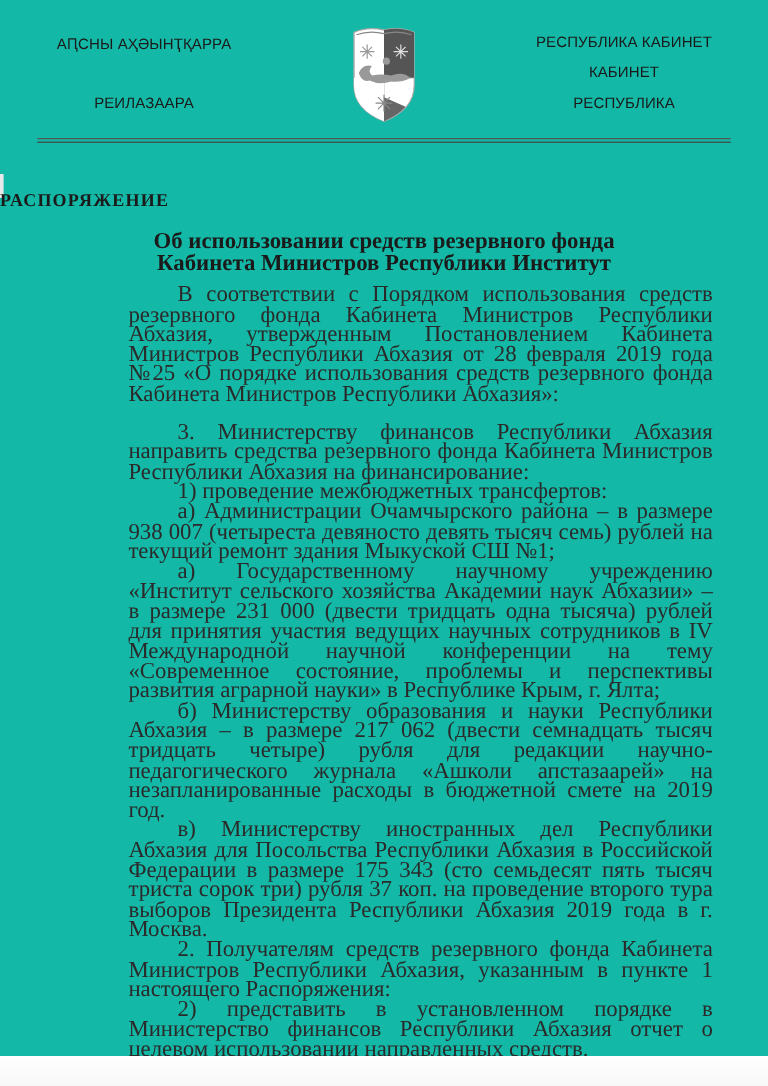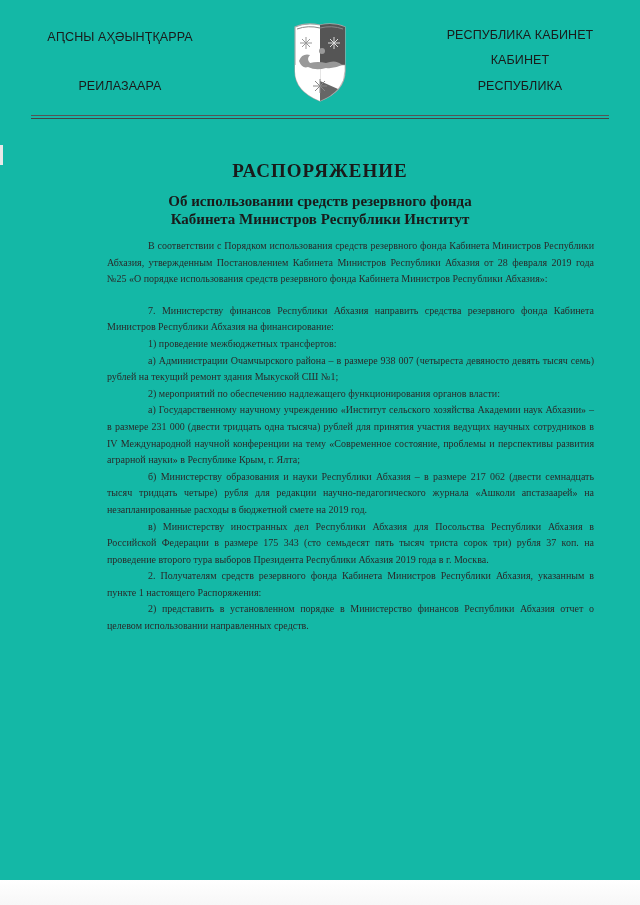--- a/index.html
+++ b/index.html
@@ -12,30 +12,30 @@
     position: absolute; font-family: "Liberation Sans", sans-serif; font-size: 12.5px;
     color: #1a1a1a; text-align: center; letter-spacing: 0.1px; white-space: nowrap;
   }
   .hdr-left { left: 30px; width: 180px; }
   .hdr-right { left: 420px; width: 200px; }
   .emblem { position: absolute; left: 292px; top: 21px; width: 56px; height: 82px; }
   .rule { position: absolute; left: 31px; width: 578px; height: 0; }
   .rule1 { top: 115px; border-top: 1.3px solid #555; }
   .rule2 { top: 118px; border-top: 1.3px solid #444; }
   .title {
-    position: absolute; left: 0; width: 640px; top: 160px; text-align: center;
-    font-family: "Liberation Serif", serif; font-weight: bold; font-size: 19px; letter-spacing: 1px; color: #1a1a1a;
+    position: absolute; left: 0; width: 640px; top: 160px; text-align: left;
+    font-family: "Liberation Serif", serif; font-weight: bold; font-size: 15px; letter-spacing: 1px; color: #1a1a1a;
   }
   .subtitle {
     position: absolute; left: 0; width: 640px; top: 193px; text-align: center;
-    font-family: "Liberation Serif", serif; font-weight: bold; font-size: 15px; line-height: 17.5px; color: #1a1a1a;
+    font-family: "Liberation Serif", serif; font-weight: bold; font-size: 19px; line-height: 17.5px; color: #1a1a1a;
   }
   .body {
     position: absolute; left: 107px; width: 487px; top: 238px;
-    font-family: "Liberation Serif", serif; font-size: 10px; line-height: 16.6px; color: #2a2a2a;
+    font-family: "Liberation Serif", serif; font-size: 19px; line-height: 16.6px; color: #2a2a2a;
   }
   .body p { margin: 0; text-align: justify; text-align-last: left; }
   .indent { text-indent: 41px; }
   .gap { height: 15px; }
   .scan-edge { position: absolute; left: 0; top: 880px; width: 640px; height: 25px;
     background: linear-gradient(#fff, #f7f7f7); }
   .scan-mark { position: absolute; left: 0; top: 145px; width: 3px; height: 20px; background: #e8e8e8; }
 </style>
 </head>
 <body>
@@ -77,24 +77,23 @@
   <div class="title">РАСПОРЯЖЕНИЕ</div>
 
   <div class="subtitle">
     <div>Об использовании средств резервного фонда</div>
     <div>Кабинета Министров Республики Институт</div>
   </div>
 
   <div class="body">
     <p class="indent">В соответствии с Порядком использования средств резервного фонда Кабинета Министров Республики Абхазия, утвержденным Постановлением Кабинета Министров Республики Абхазия от 28 февраля 2019 года №25 «О порядке использования средств резервного фонда Кабинета Министров Республики Абхазия»:</p>
     <div class="gap"></div>
-    <p class="indent">7. Министерству финансов Республики Абхазия направить средства резервного фонда Кабинета Министров Республики Абхазия на финансирование:</p>
+    <p class="indent">3. Министерству финансов Республики Абхазия направить средства резервного фонда Кабинета Министров Республики Абхазия на финансирование:</p>
     <p class="indent">1) проведение межбюджетных трансфертов:</p>
     <p class="indent">а) Администрации Очамчырского района – в размере 938 007 (четыреста девяносто девять тысяч семь) рублей на текущий ремонт здания Мыкуской СШ №1;</p>
-    <p class="indent">2) мероприятий по обеспечению надлежащего функционирования органов власти:</p>
     <p class="indent">а) Государственному научному учреждению «Институт сельского хозяйства Академии наук Абхазии» – в размере 231 000 (двести тридцать одна тысяча) рублей для принятия участия ведущих научных сотрудников в IV Международной научной конференции на тему «Современное состояние, проблемы и перспективы развития аграрной науки» в Республике Крым, г. Ялта;</p>
     <p class="indent">б) Министерству образования и науки Республики Абхазия – в размере 217 062 (двести семнадцать тысяч тридцать четыре) рубля для редакции научно-педагогического журнала «Ашколи апстазаарей» на незапланированные расходы в бюджетной смете на 2019 год.</p>
     <p class="indent">в) Министерству иностранных дел Республики Абхазия для Посольства Республики Абхазия в Российской Федерации в размере 175 343 (сто семьдесят пять тысяч триста сорок три) рубля 37 коп. на проведение второго тура  выборов Президента Республики Абхазия 2019 года в г. Москва.</p>
     <p class="indent">2. Получателям средств резервного фонда Кабинета Министров Республики Абхазия, указанным в пункте 1 настоящего Распоряжения:</p>
     <p class="indent">2) представить в установленном порядке в Министерство финансов Республики Абхазия отчет о целевом использовании направленных средств.</p>
   </div>
 
   <div class="scan-edge"></div>
 </div>
 

